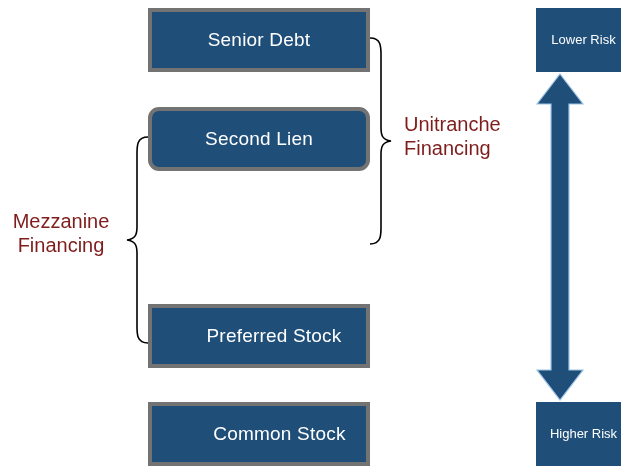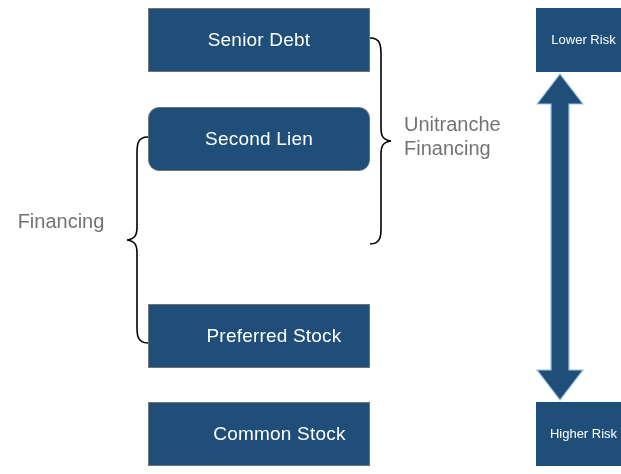--- a/index.html
+++ b/index.html
@@ -23,21 +23,21 @@
     height: 474px;
   }
 
   
   .stack-box {
     position: absolute;
     left: 148px;
     width: 222px;
     height: 64px;
     background: #1F4E79;
-    border: 1px solid #737373;
+    border: 4px solid #737373;
     box-sizing: border-box;
     display: flex;
     align-items: center;
     justify-content: center;
     color: #ffffff;
     font-size: 19px;
     letter-spacing: 0.2px;
   }
   .stack-box.b0 { top: 8px; }
   .stack-box.b1 { top: 107px; border-radius: 11px; }
@@ -61,21 +61,21 @@
     line-height: 1.25;
     text-align: center;
     margin-left: 23px;
   }
   .risk-box.top { top: 8px; }
   .risk-box.bottom { top: 402px; gap: 11px; }
 
   
   .brace-label {
     position: absolute;
-    color: #737373;
+    color: #7f1d1d;
     font-size: 20px;
     line-height: 1.22;
   }
   .brace-label.unitranche {
     left: 404px;
     top: 112px;
     text-align: left;
   }
   .brace-label.mezzanine {
     left: 6px;
@@ -142,16 +142,17 @@
              L 537 104
              Z"></path>
   </svg>
 
   <div class="brace-label unitranche">
     <div>Unitranche</div>
     <div>Financing</div>
   </div>
 
   <div class="brace-label mezzanine">
+    <div>Mezzanine</div>
     <div>Financing</div>
   </div>
 
 </div>
 
 </body></html>

